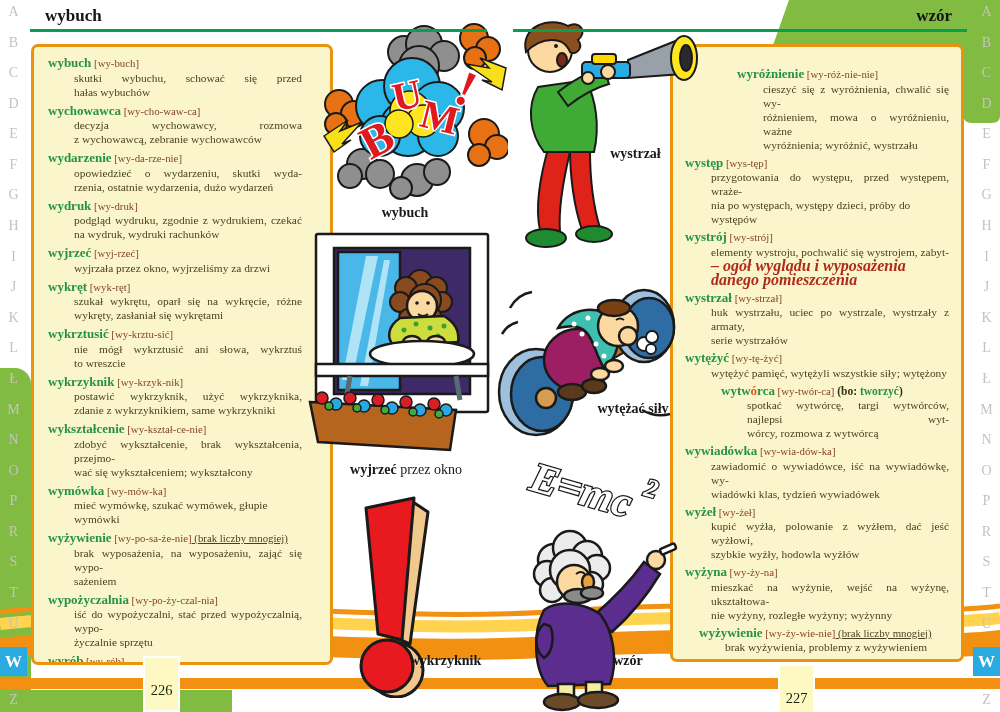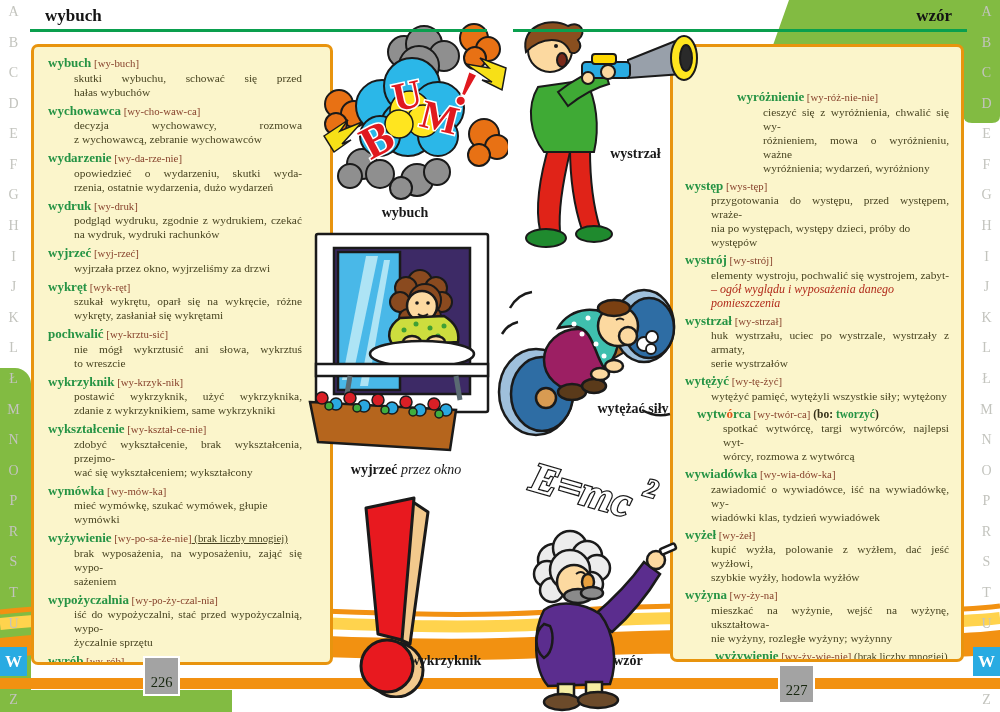--- a/index.html
+++ b/index.html
@@ -37,30 +37,30 @@
   #rightbox .entry{margin-bottom:4px;}
   .headline{font-size:11.8px;line-height:14.5px;white-space:nowrap;}
   .headword{color:#259344;font-weight:bold;font-size:13px;}
   .accent{color:#e0551a;}
   .bracket{color:#87422c;font-size:10.8px;}
   .note{font-size:10.8px;color:#474320;text-decoration:underline;}
   .bo{font-weight:bold;color:#333018;font-size:11.5px;}
   .boword{font-weight:bold;color:#259344;font-size:11.5px;}
   .def{font-size:11.4px;line-height:14px;padding-left:26px;}
   .line.just{text-align:justify;text-align-last:justify;}
-  .gloss{font-size:12px;line-height:14px;padding-left:26px;color:#b02a1a;font-style:italic;font-weight:normal;}
+  .gloss{font-size:16px;line-height:14px;padding-left:26px;color:#b02a1a;font-style:italic;font-weight:bold;}
 
   
-  .pagenum{position:absolute;top:656px;width:37px;height:40px;background:#a3a3a3;border:2px solid #fff;
+  .pagenum{position:absolute;top:656px;width:37px;height:56px;background:#fef9c3;border:2px solid #fff;
            box-sizing:border-box;display:flex;align-items:flex-end;justify-content:center;
-           font-size:14.5px;color:#17260f;z-index:6;padding-bottom:3px;}
+           font-size:14.5px;color:#17260f;z-index:6;padding-bottom:11px;}
 
   
   .cap{position:absolute;font-weight:bold;font-size:14px;color:#191919;z-index:5;text-align:center;}
-  .cap .norm{font-weight:normal;font-style:italic;}
+  .cap .norm{font-weight:normal;}
 
   .illo{position:absolute;z-index:4;}
   .bumtxt{font-family:"Liberation Serif",serif;font-weight:bold;fill:#e0191f;stroke:#fff;stroke-width:3px;paint-order:stroke;}
   .formula{font-family:"Liberation Serif",serif;font-weight:bold;font-style:italic;font-size:42px;
            fill:#fff;stroke:#1a1a1a;stroke-width:2.5px;paint-order:stroke;}
   .formula.sup{font-size:26px;}
 </style>
 </head>
 <body>
 
@@ -121,21 +121,21 @@
         </div>
       </div>
       <div class="entry">
         <div class="headline"><span class="headword">wykręt</span><span class="bracket"> [wyk-ręt]</span></div>
         <div class="def">
           <div class="line just">szukał wykrętu, oparł się na wykręcie, różne</div>
           <div class="line">wykręty, zasłaniał się wykrętami</div>
         </div>
       </div>
       <div class="entry">
-        <div class="headline"><span class="headword">pochwalić</span><span class="bracket"> [wy-krztu-sić]</span></div>
+        <div class="headline"><span class="headword">wykrztusić</span><span class="bracket"> [wy-krztu-sić]</span></div>
         <div class="def">
           <div class="line just">nie mógł wykrztusić ani słowa, wykrztuś</div>
           <div class="line">to wreszcie</div>
         </div>
       </div>
       <div class="entry">
         <div class="headline"><span class="headword">wykrzyknik</span><span class="bracket"> [wy-krzyk-nik]</span></div>
         <div class="def">
           <div class="line just">postawić wykrzyknik, użyć wykrzyknika,</div>
           <div class="line">zdanie z wykrzyknikiem, same wykrzykniki</div>
@@ -169,26 +169,26 @@
         </div>
       </div>
       <div class="entry">
         <div class="headline"><span class="headword">wyrób</span><span class="bracket"> [wy-rób]</span></div>
         <div class="def">
           <div class="line just">reklama wyrobu, opowiedzieć o wyrobie, dobre wyro-</div>
         </div>
       </div>
     </div>
   <div class="pagebox" id="rightbox">
-      <div class="entry" style="margin-left: 52px; margin-top: 23px;">
+      <div class="entry" style="margin-left: 52px;">
         <div class="headline"><span class="headword">wyróżnienie</span><span class="bracket"> [wy-róż-nie-nie]</span></div>
         <div class="def">
           <div class="line just">cieszyć się z wyróżnienia, chwalić się wy-</div>
           <div class="line just">różnieniem, mowa o wyróżnieniu, ważne</div>
-          <div class="line">wyróżnienia; wydarzeń, wyróżniony</div>
+          <div class="line">wyróżnienia; wyróżnić, wystrzału</div>
         </div>
       </div>
       <div class="entry">
         <div class="headline"><span class="headword">występ</span><span class="bracket"> [wys-tęp]</span></div>
         <div class="def">
           <div class="line just">przygotowania do występu, przed występem, wraże-</div>
           <div class="line">nia po występach, występy dzieci, próby do występów</div>
         </div>
       </div>
       <div class="entry">
@@ -204,21 +204,21 @@
           <div class="line just">huk wystrzału, uciec po wystrzale, wystrzały z armaty,</div>
           <div class="line">serie wystrzałów</div>
         </div>
       </div>
       <div class="entry">
         <div class="headline"><span class="headword">wytężyć</span><span class="bracket"> [wy-tę-żyć]</span></div>
         <div class="def">
           <div class="line">wytężyć pamięć, wytężyli wszystkie siły; wytężony</div>
         </div>
       </div>
-      <div class="entry" style="margin-left: 12px;">
+      <div class="entry" style="margin-left: 36px;">
         <div class="headline"><span class="headword">wytw</span><span class="headword accent">ó</span><span class="headword">rca</span><span class="bracket"> [wy-twór-ca]</span><span class="bo"> (bo: </span><span class="boword">tw</span><span class="boword accent">o</span><span class="boword">rzyć</span><span class="bo">)</span></div>
         <div class="def">
           <div class="line just">spotkać wytwórcę, targi wytwórców, najlepsi wyt-</div>
           <div class="line">wórcy, rozmowa z wytwórcą</div>
         </div>
       </div>
       <div class="entry">
         <div class="headline"><span class="headword">wywiadówka</span><span class="bracket"> [wy-wia-dów-ka]</span></div>
         <div class="def">
           <div class="line just">zawiadomić o wywiadówce, iść na wywiadówkę, wy-</div>
@@ -232,21 +232,21 @@
           <div class="line">szybkie wyżły, hodowla wyżłów</div>
         </div>
       </div>
       <div class="entry">
         <div class="headline"><span class="headword">wyżyna</span><span class="bracket"> [wy-ży-na]</span></div>
         <div class="def">
           <div class="line just">mieszkać na wyżynie, wejść na wyżynę, ukształtowa-</div>
           <div class="line">nie wyżyny, rozległe wyżyny; wyżynny</div>
         </div>
       </div>
-      <div class="entry" style="margin-left: 30px;">
+      <div class="entry" style="margin-left: 14px;">
         <div class="headline"><span class="headword">wyżywienie</span><span class="bracket"> [wy-ży-wie-nie]</span><span class="note"> (brak liczby mnogiej)</span></div>
         <div class="def">
           <div class="line">brak wyżywienia, problemy z wyżywieniem</div>
         </div>
       </div>
     </div>
 
   <div class="sidebar left" id="sb-left">
       <div class="sb-letter">A</div>
       <div class="sb-letter">B</div>

